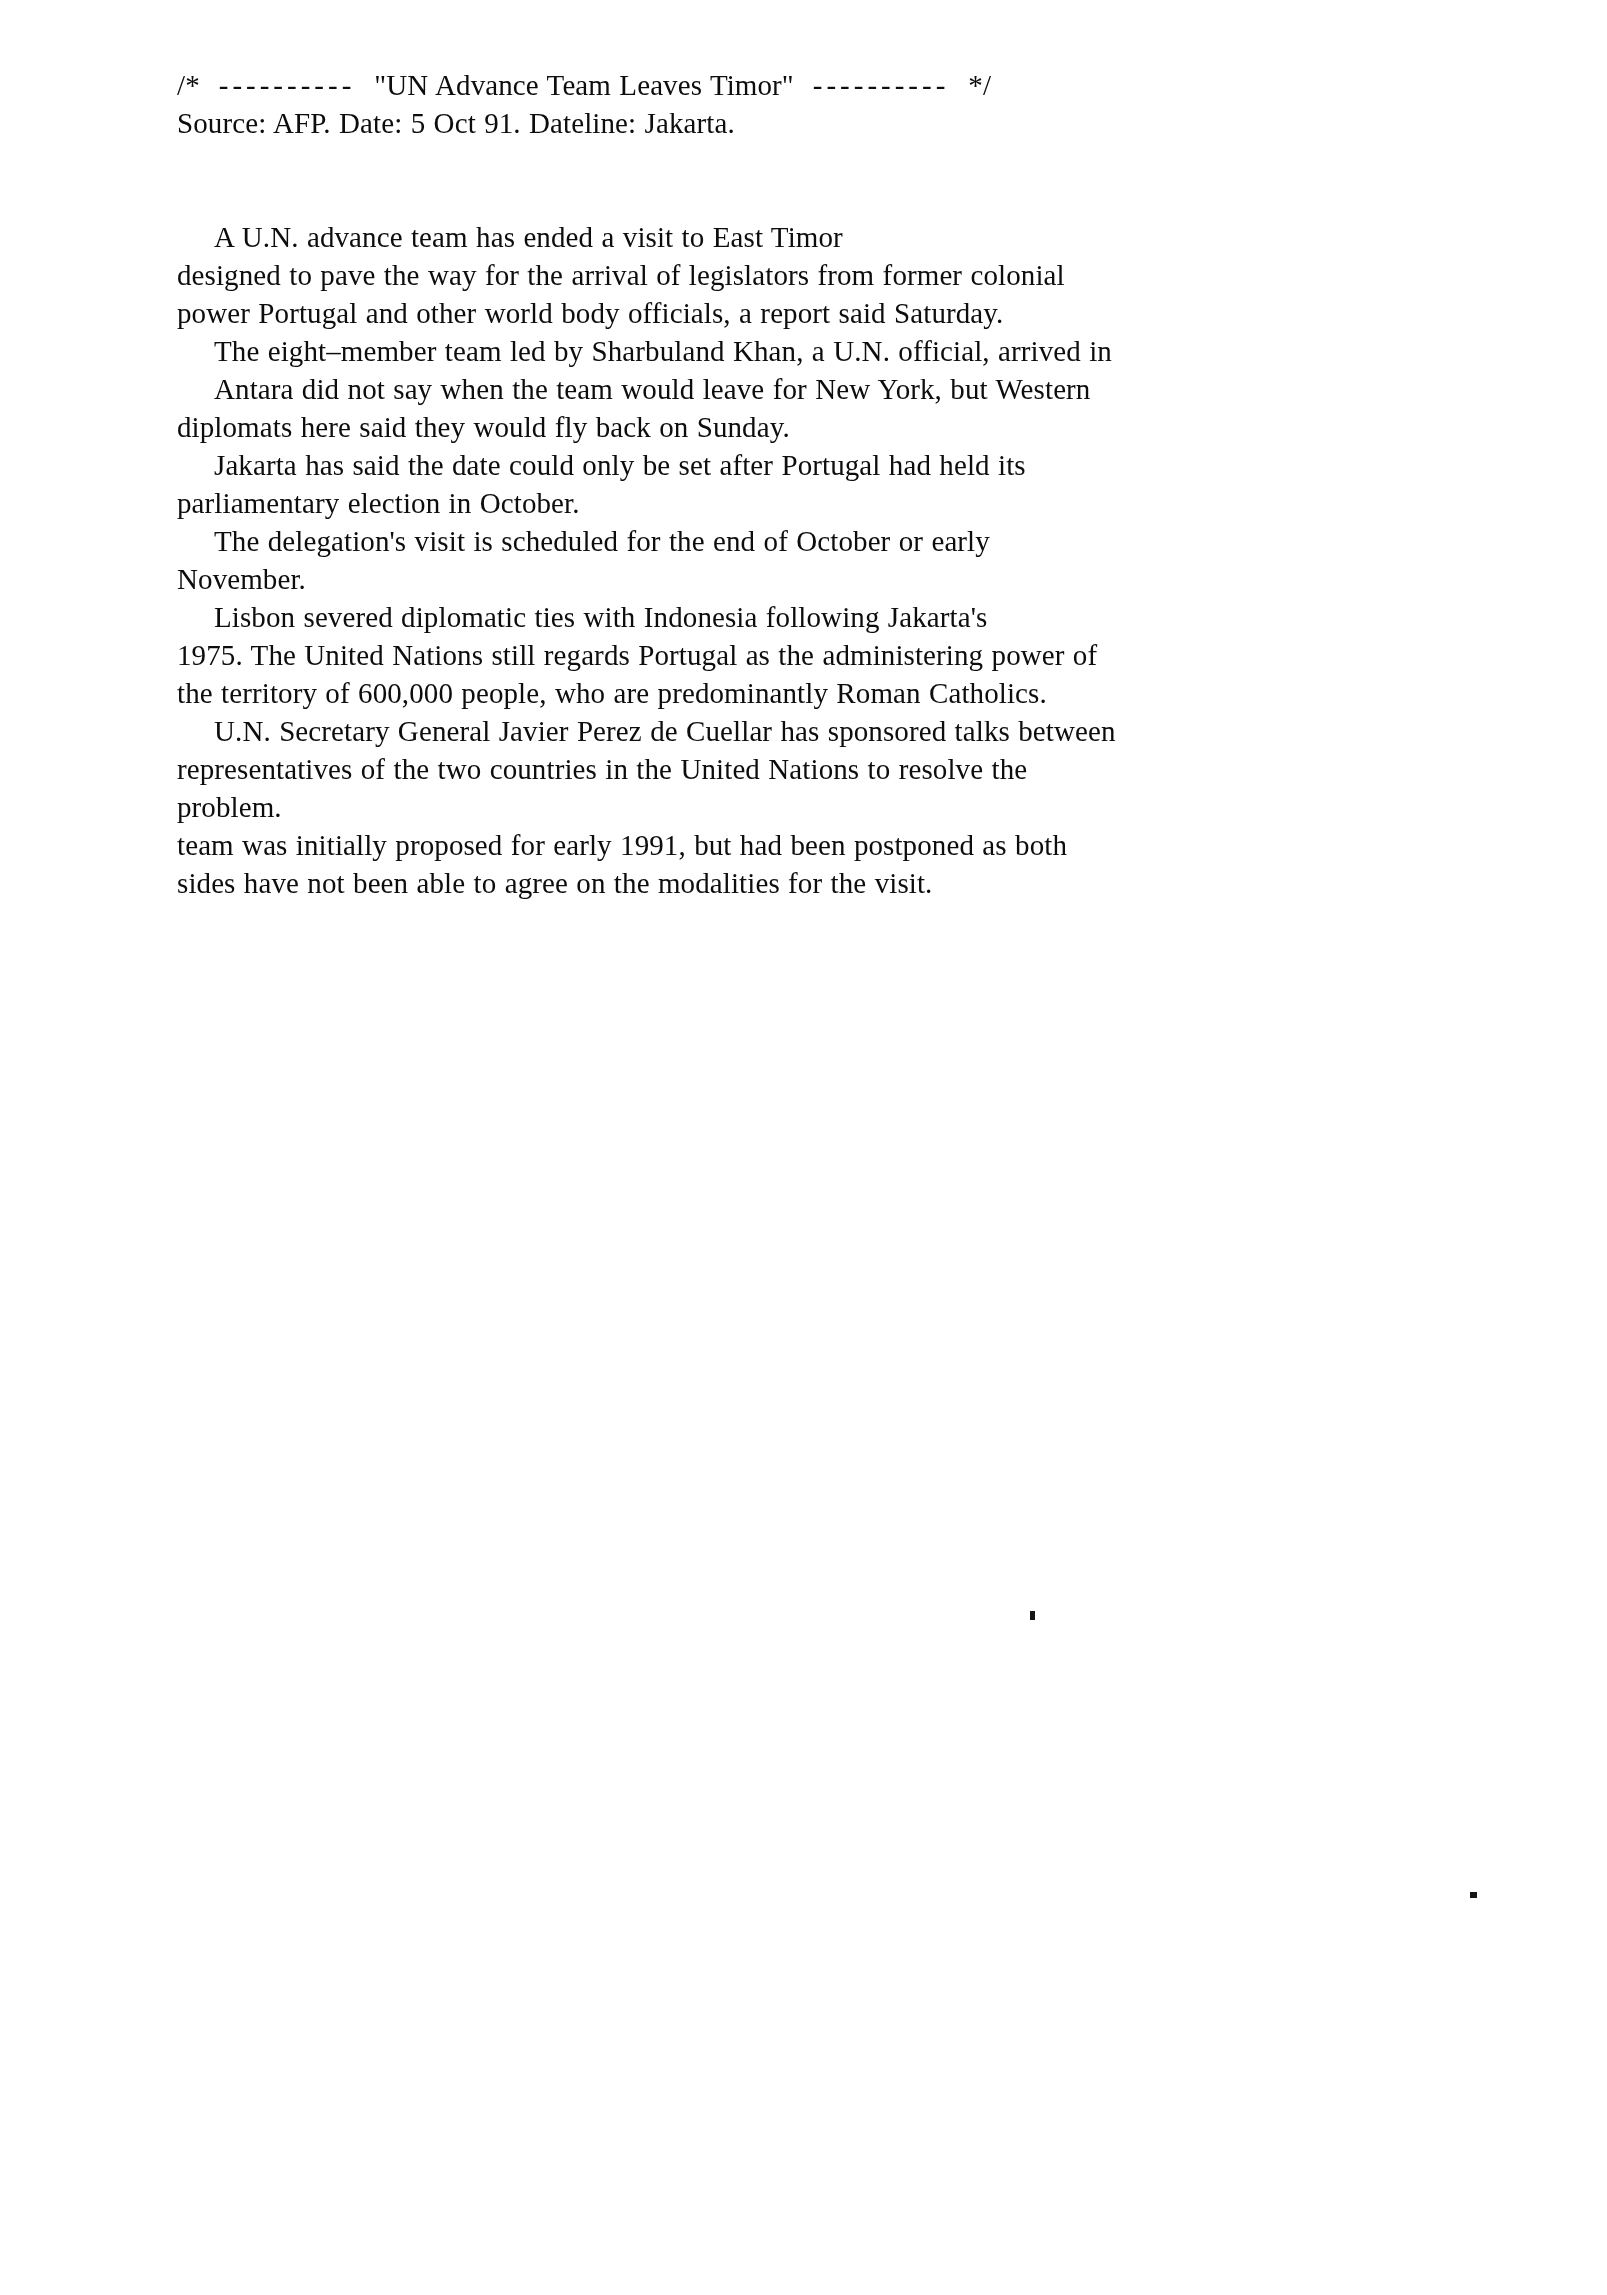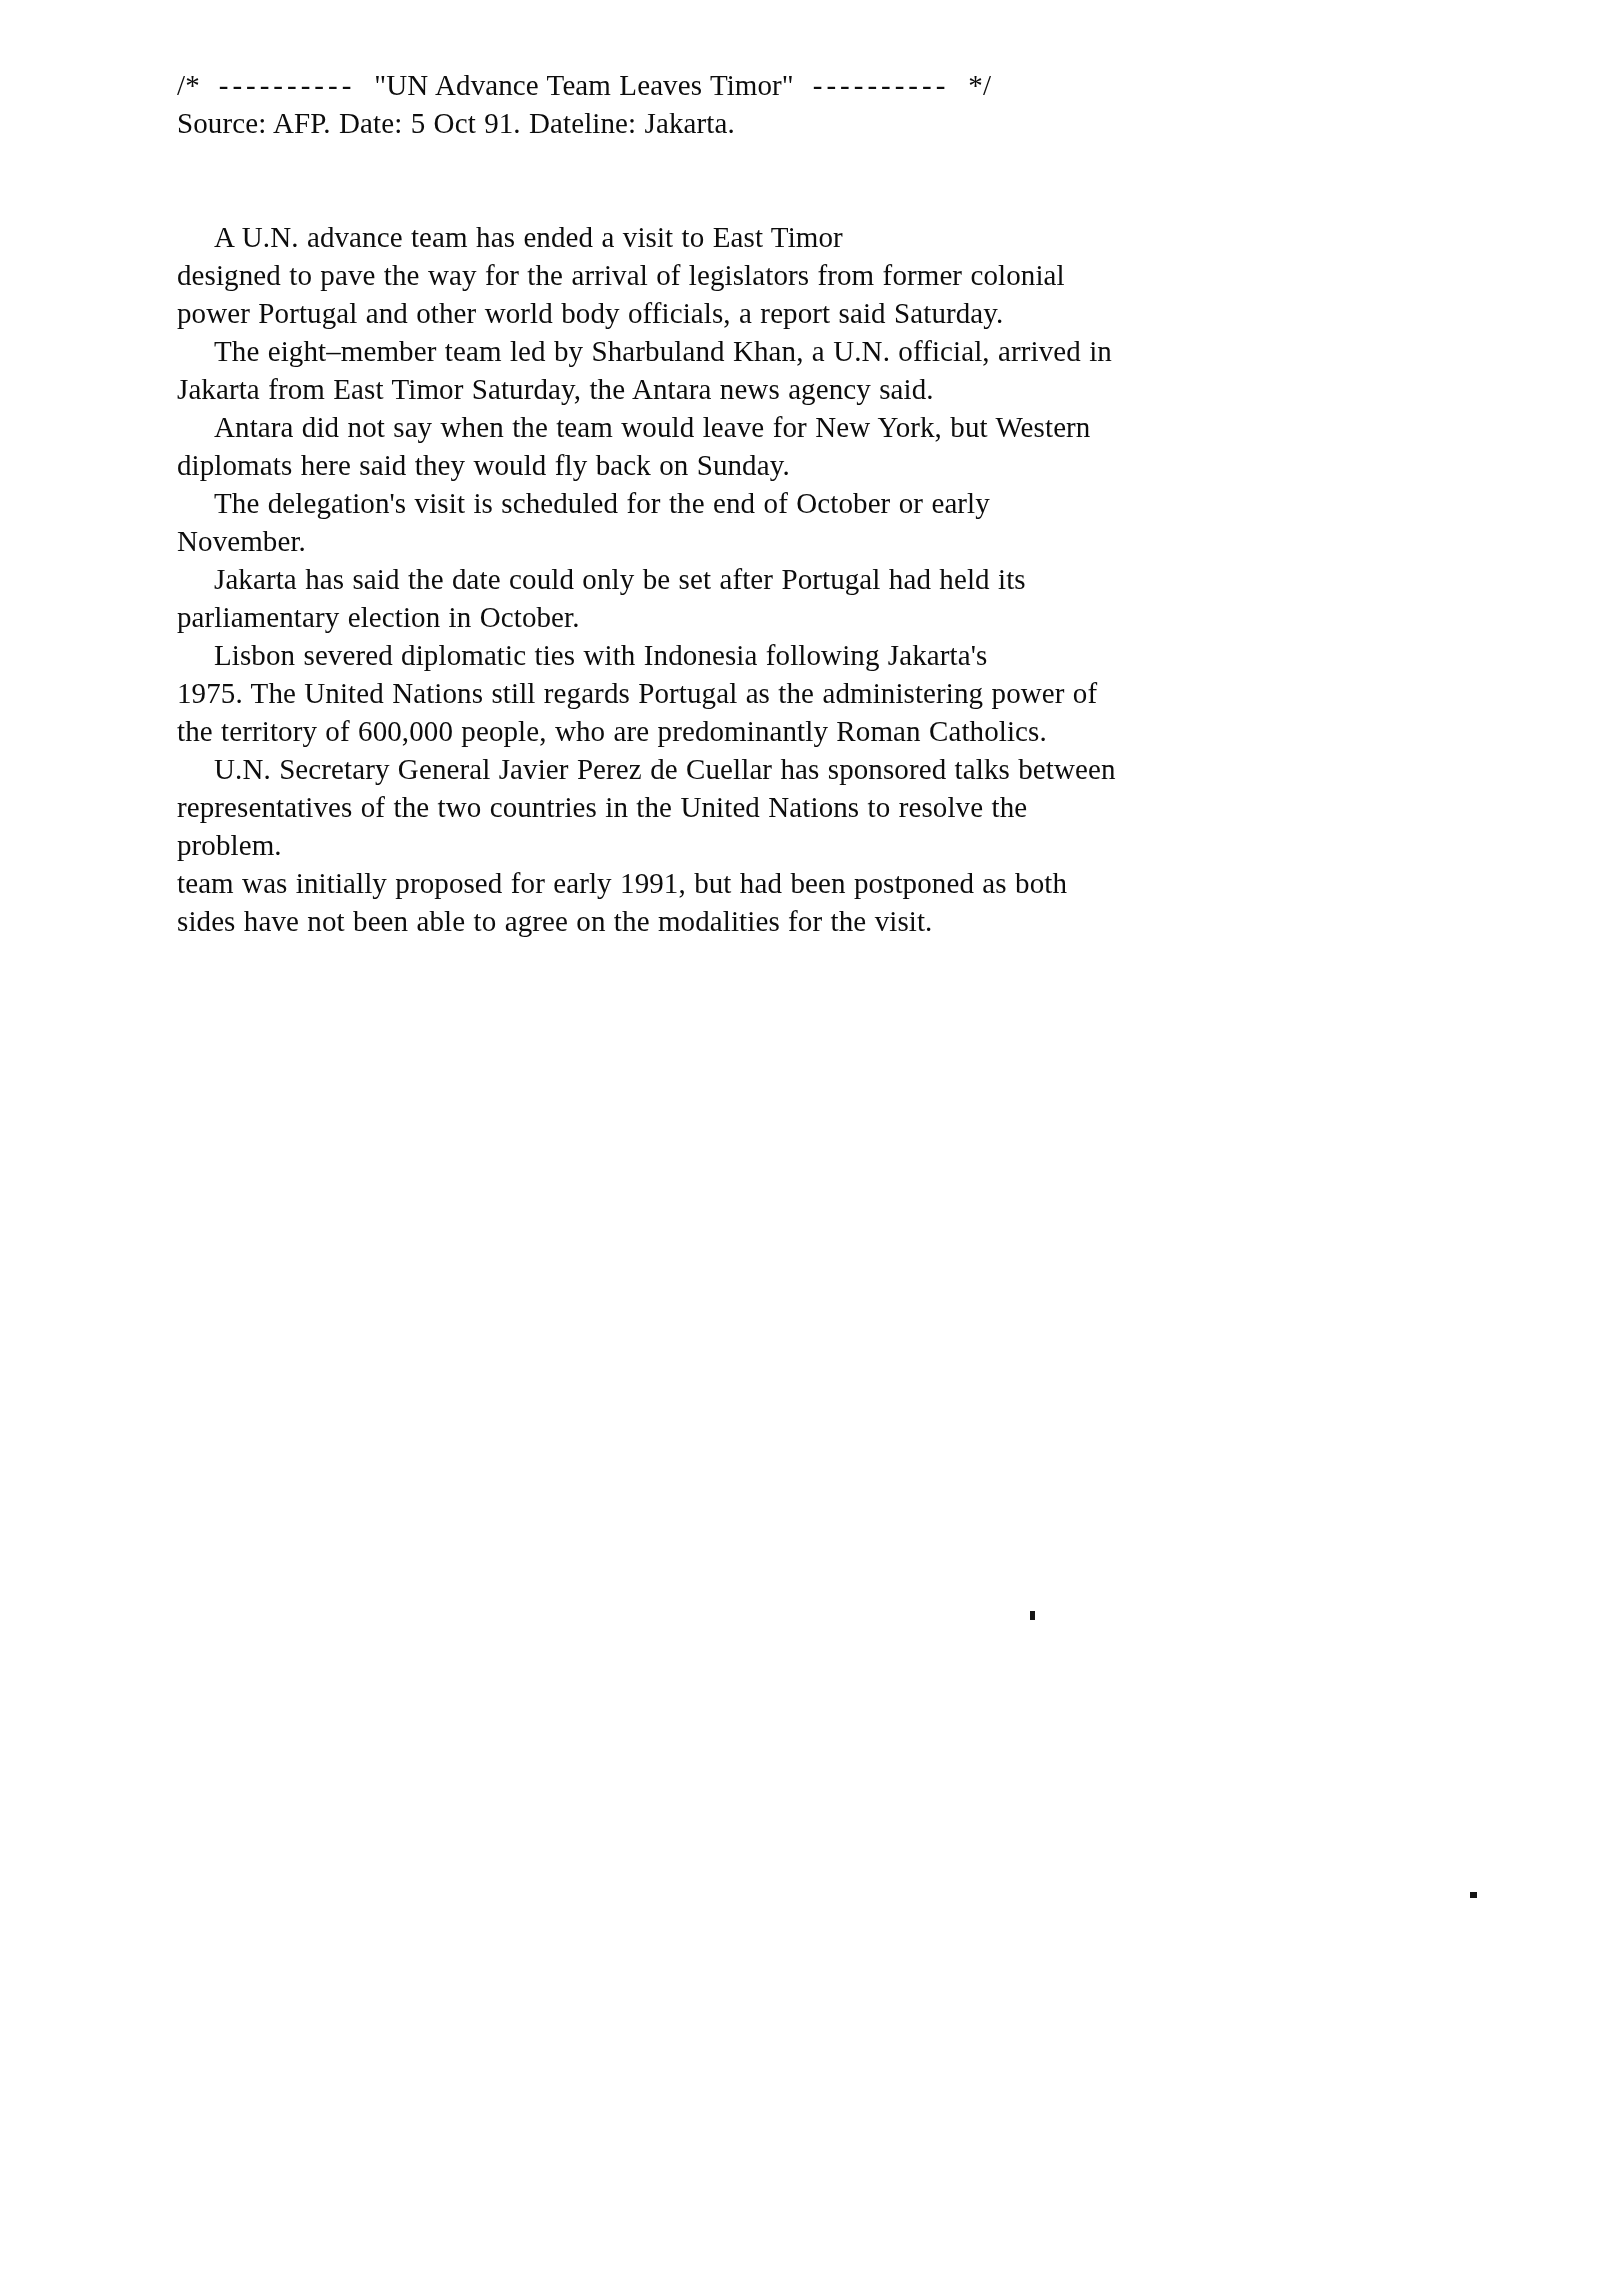--- a/index.html
+++ b/index.html
@@ -61,33 +61,32 @@
     <div class="spacer-line"></div>
 
     <div id="paragraphs">
         <div class="para">
           <div class="bline indent">A U.N. advance team has ended a visit to East Timor</div>
           <div class="bline">designed to pave the way for the arrival of legislators from former colonial</div>
           <div class="bline">power Portugal and other world body officials, a report said Saturday.</div>
         </div>
         <div class="para">
           <div class="bline indent">The eight–member team led by Sharbuland Khan, a U.N. official, arrived in</div>
-          <div class="bline">Jakarta from East Timor Saturday, the Antara news agency said.</div>
         </div>
         <div class="para">
           <div class="bline indent">Antara did not say when the team would leave for New York, but Western</div>
           <div class="bline">diplomats here said they would fly back on Sunday.</div>
         </div>
         <div class="para">
+          <div class="bline indent">Jakarta has said the date could only be set after Portugal had held its</div>
+          <div class="bline">parliamentary election in October.</div>
+        </div>
+        <div class="para">
           <div class="bline indent">The delegation's visit is scheduled for the end of October or early</div>
           <div class="bline">November.</div>
-        </div>
-        <div class="para">
-          <div class="bline indent">Jakarta has said the date could only be set after Portugal had held its</div>
-          <div class="bline">parliamentary election in October.</div>
         </div>
         <div class="para">
           <div class="bline indent">Lisbon severed diplomatic ties with Indonesia following Jakarta's</div>
           <div class="bline">1975. The United Nations still regards Portugal as the administering power of</div>
           <div class="bline">the territory of 600,000 people, who are predominantly Roman Catholics.</div>
         </div>
         <div class="para">
           <div class="bline indent">U.N. Secretary General Javier Perez de Cuellar has sponsored talks between</div>
           <div class="bline">representatives of the two countries in the United Nations to resolve the</div>
           <div class="bline">problem.</div>

